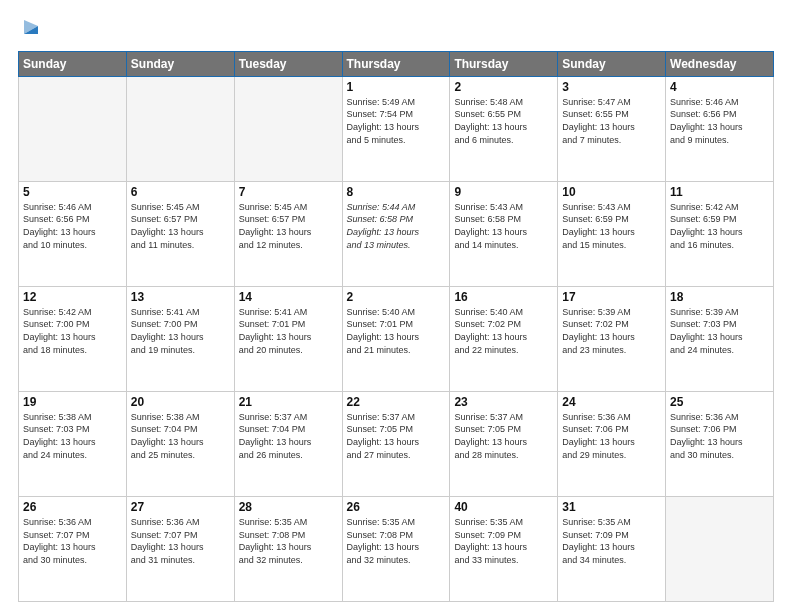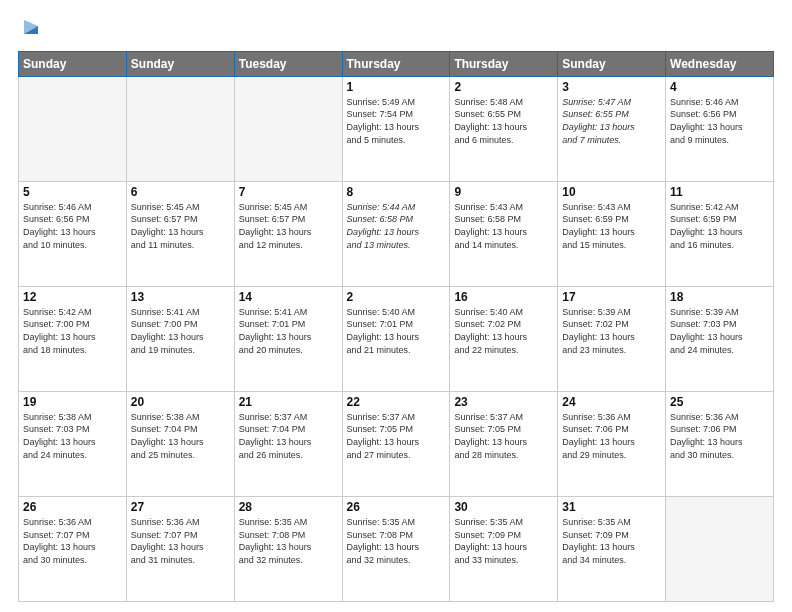--- a/index.html
+++ b/index.html
@@ -150,21 +150,21 @@
           </td>
           <td>
             <span class="day-num">2</span>
             <div class="day-info" style="white-space: pre-line;">Sunrise: 5:48 AM
 Sunset: 6:55 PM
 Daylight: 13 hours
 and 6 minutes.</div>
           </td>
           <td>
             <span class="day-num">3</span>
-            <div class="day-info" style="white-space: pre-line; font-style: italic;">Sunrise: 5:47 AM
+            <div class="day-info" style="white-space: pre-line;">Sunrise: 5:47 AM
 Sunset: 6:55 PM
 Daylight: 13 hours
 and 7 minutes.</div>
           </td>
           <td>
             <span class="day-num">4</span>
             <div class="day-info" style="white-space: pre-line;">Sunrise: 5:46 AM
 Sunset: 6:56 PM
 Daylight: 13 hours
 and 9 minutes.</div>
@@ -346,21 +346,21 @@
 and 32 minutes.</div>
           </td>
           <td>
             <span class="day-num">26</span>
             <div class="day-info" style="white-space: pre-line;">Sunrise: 5:35 AM
 Sunset: 7:08 PM
 Daylight: 13 hours
 and 32 minutes.</div>
           </td>
           <td>
-            <span class="day-num">30</span>
+            <span class="day-num">40</span>
             <div class="day-info" style="white-space: pre-line;">Sunrise: 5:35 AM
 Sunset: 7:09 PM
 Daylight: 13 hours
 and 33 minutes.</div>
           </td>
           <td>
             <span class="day-num">31</span>
             <div class="day-info" style="white-space: pre-line;">Sunrise: 5:35 AM
 Sunset: 7:09 PM
 Daylight: 13 hours

